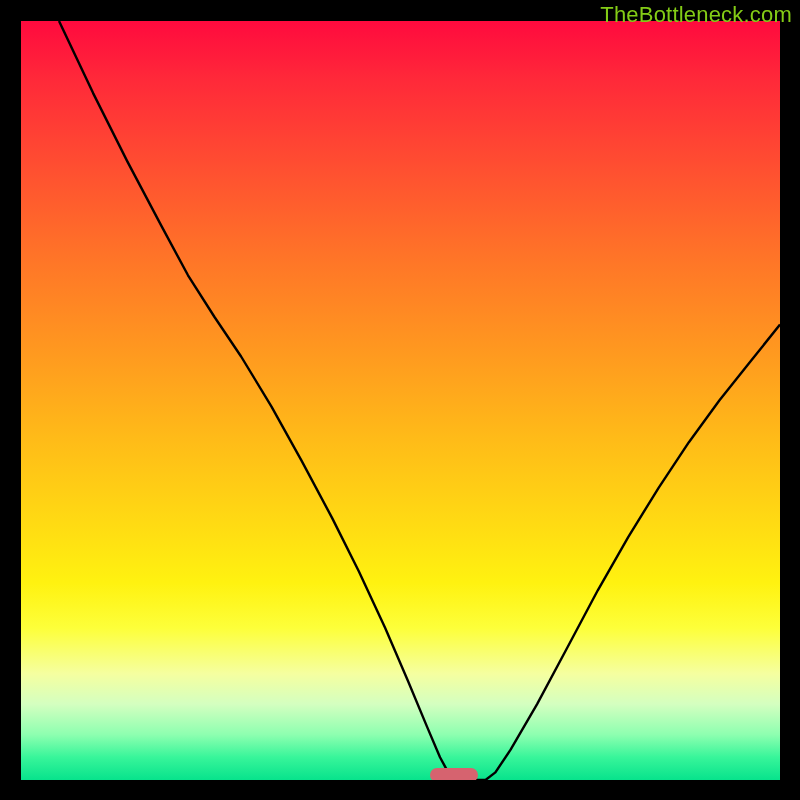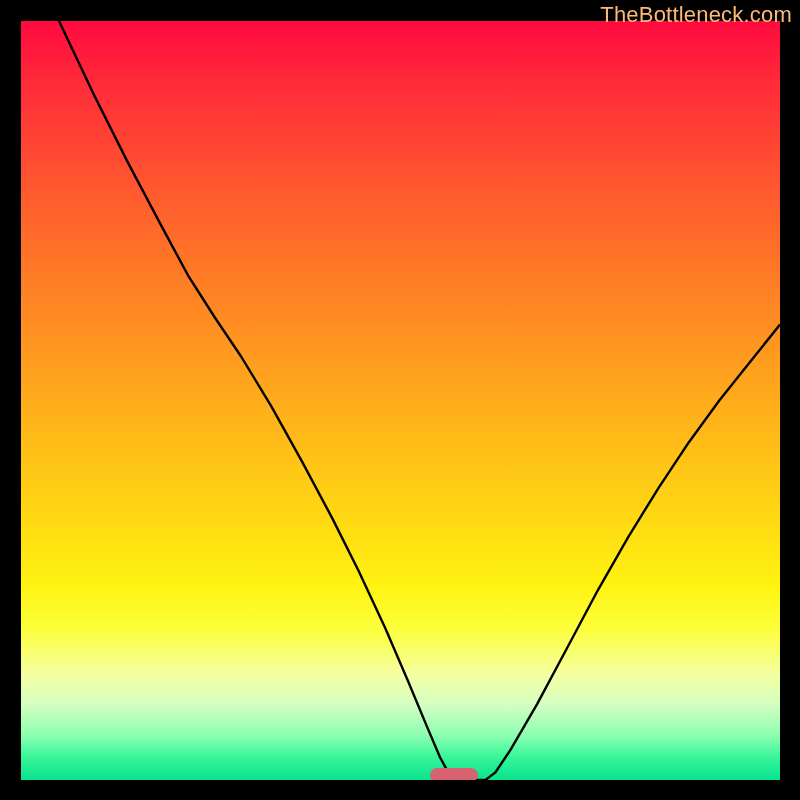--- a/index.html
+++ b/index.html
@@ -17,21 +17,21 @@
       #fff210 74%,
       #fdff3a 80%,
       #f5ffa0 86%,
       #d4ffc0 90%,
       #8effb0 94%,
       #38f59a 97%,
       #07e38c 100%);
   }
   .curve{position:absolute;inset:0}
   .marker{position:absolute;width:48px;height:14px;border-radius:7px;background:#d6636f}
-  .watermark{position:absolute;top:2px;right:8px;color:#fdba74;font-size:22px;font-weight:500;letter-spacing:.2px}
+  .watermark{position:absolute;top:2px;right:8px;color:#84cc16;font-size:22px;font-weight:500;letter-spacing:.2px}
 </style>
 </head>
 <body>
 
 <div class="frame">
   <div class="plot">
     <div class="grad"></div>
     <svg class="curve" viewBox="0 0 759 759" preserveAspectRatio="none">
       <path id="curve-path" fill="none" stroke="#000" stroke-width="2.4" stroke-linejoin="round" d="M38.0 0.0 L72.1 72.1 L106.3 140.4 L140.4 204.9 L167.0 254.3 L193.5 296.0 L220.1 335.5 L250.5 385.6 L280.8 440.2 L311.2 497.1 L337.8 550.3 L364.3 607.2 L387.1 660.3 L406.1 705.9 L419.0 736.2 L428.8 754.4 L436.4 759.0 L464.5 759.0 L474.4 751.4 L489.6 728.6 L516.1 683.1 L546.5 626.2 L576.8 569.3 L607.2 516.1 L637.6 466.8 L667.9 421.2 L698.3 379.5 L728.6 341.5 L759.0 303.6 "></path>
     </svg>

